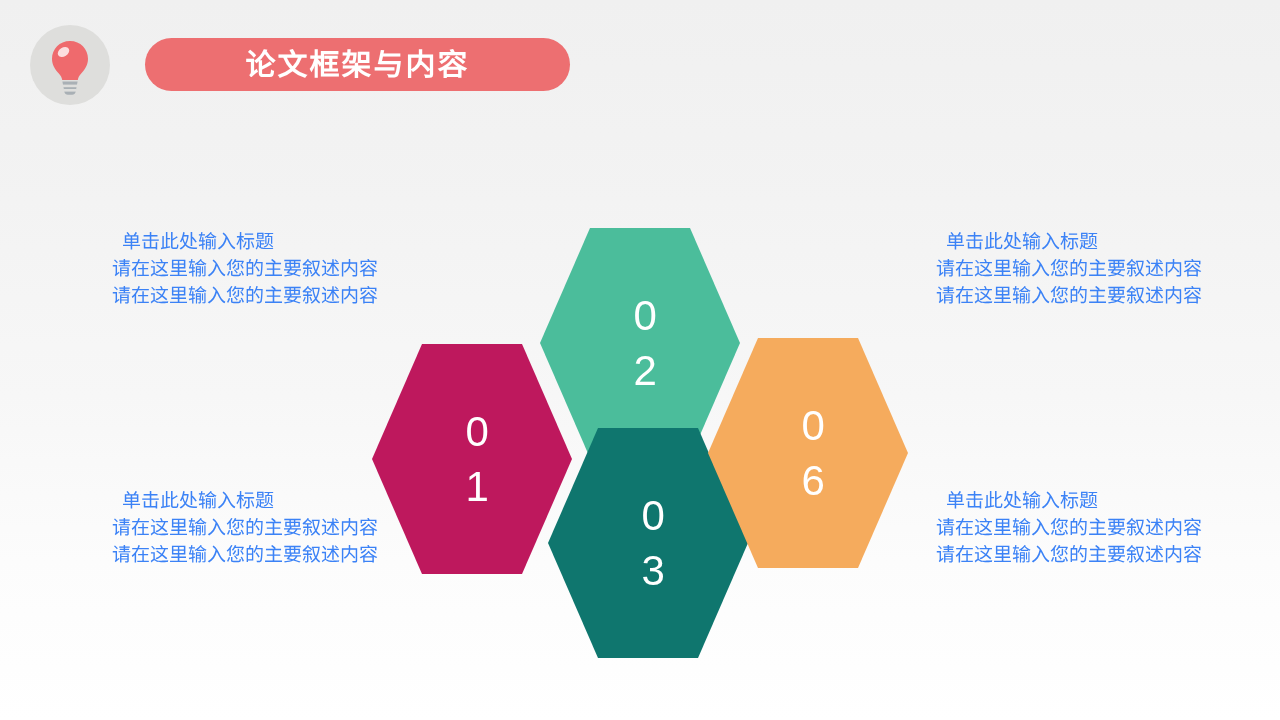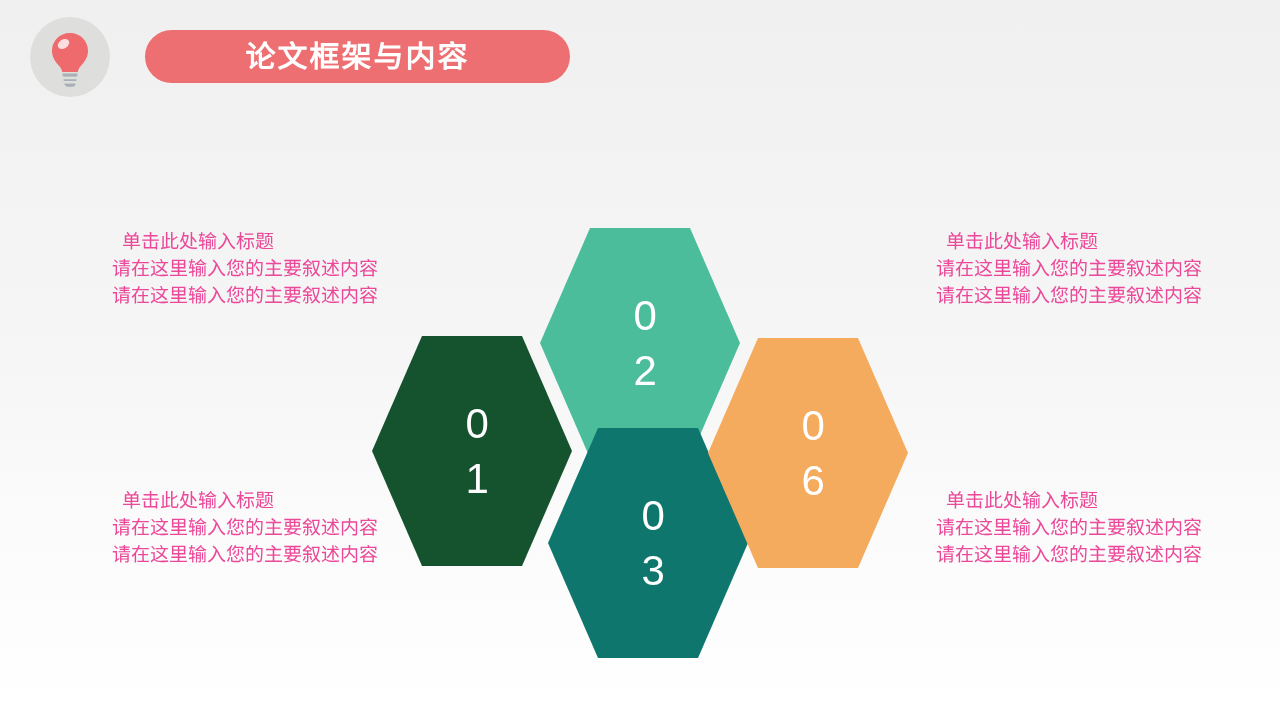--- a/index.html
+++ b/index.html
@@ -13,21 +13,21 @@
     overflow: hidden;
     font-family: "Liberation Sans", "DejaVu Sans", sans-serif;
     background: linear-gradient(to bottom, #f0f0f0 0%, #f3f3f3 28%, #f7f7f7 55%, #fcfcfc 78%, #ffffff 100%);
     position: relative;
   }
 
   
   .slide-header {
     position: absolute;
     left: 0;
-    top: 0;
+    top: 8px;
     width: 1280px;
     height: 115px;
   }
 
   .bulb-badge {
     position: absolute;
     left: 30px;
     top: 17px;
     width: 80px;
     height: 80px;
@@ -87,31 +87,31 @@
     width: 44px;
     color: #ffffff;
     font-size: 42px;
     font-weight: 400;
     line-height: 1.32;
     text-align: center;
     word-break: break-all;
     white-space: normal;
   }
 
-  .hex-01 { left: 372px; top: 336px; background: #14532d; }
+  .hex-01 { left: 372px; top: 344px; background: #be185d; }
   .hex-02 { left: 540px; top: 228px; background: #4bbd9b; }
   .hex-03 { left: 548px; top: 428px; background: #0f766e; }
   .hex-04 { left: 708px; top: 338px; background: #f5ab5d; }
 
   
 
   
   .txt-block {
     position: absolute;
-    color: #ec4899;
+    color: #3b82f6;
     font-size: 19px;
     line-height: 1.42;
     white-space: nowrap;
   }
   .txt-block .t-title { padding-left: 10px; }
 
   .txt-tl { left: 112px; top: 229px; text-align: left; }
   .txt-bl { left: 112px; top: 488px; text-align: left; }
   .txt-tr { left: 936px; top: 229px; text-align: left; }
   .txt-br { left: 936px; top: 488px; text-align: left; }

